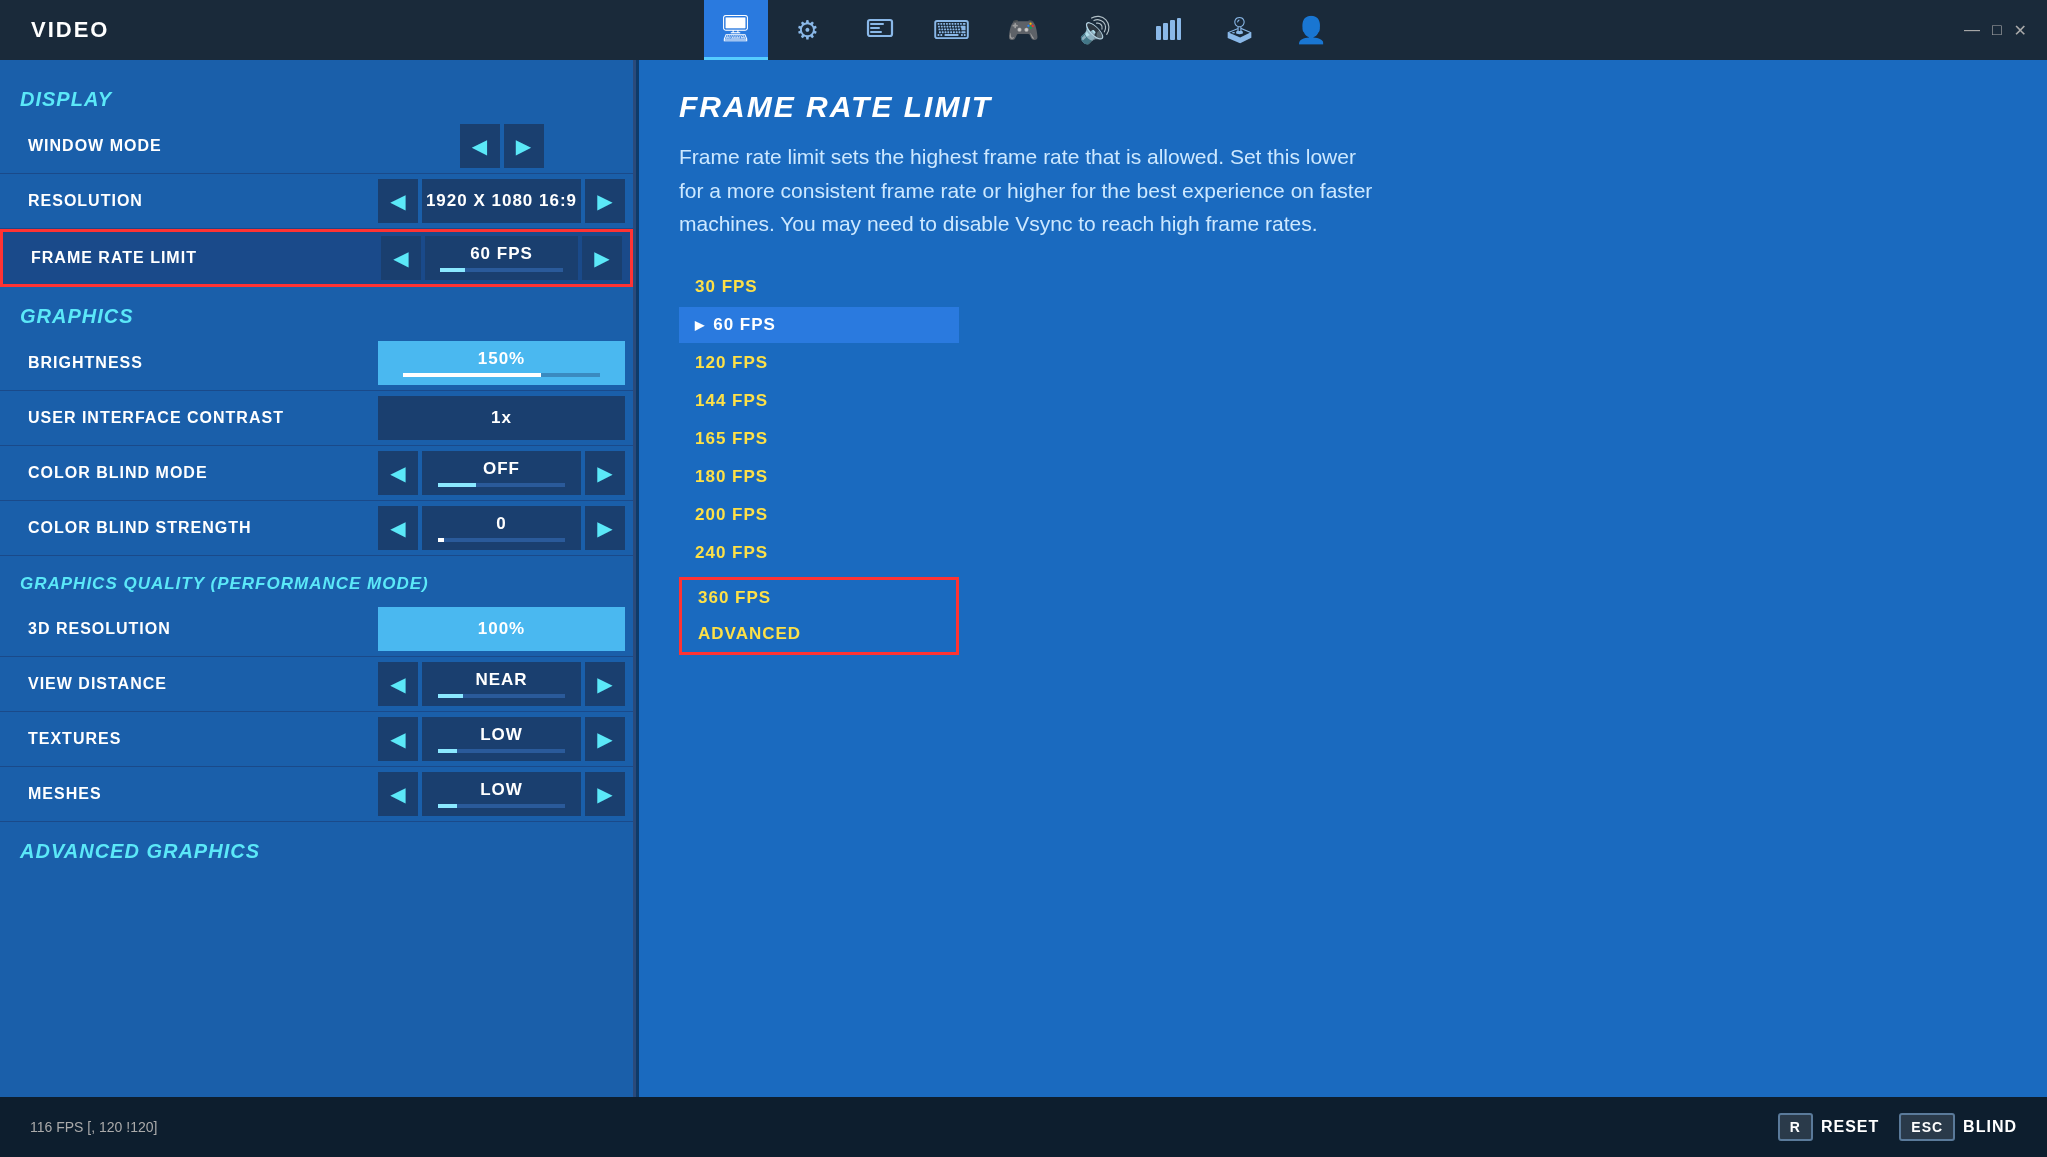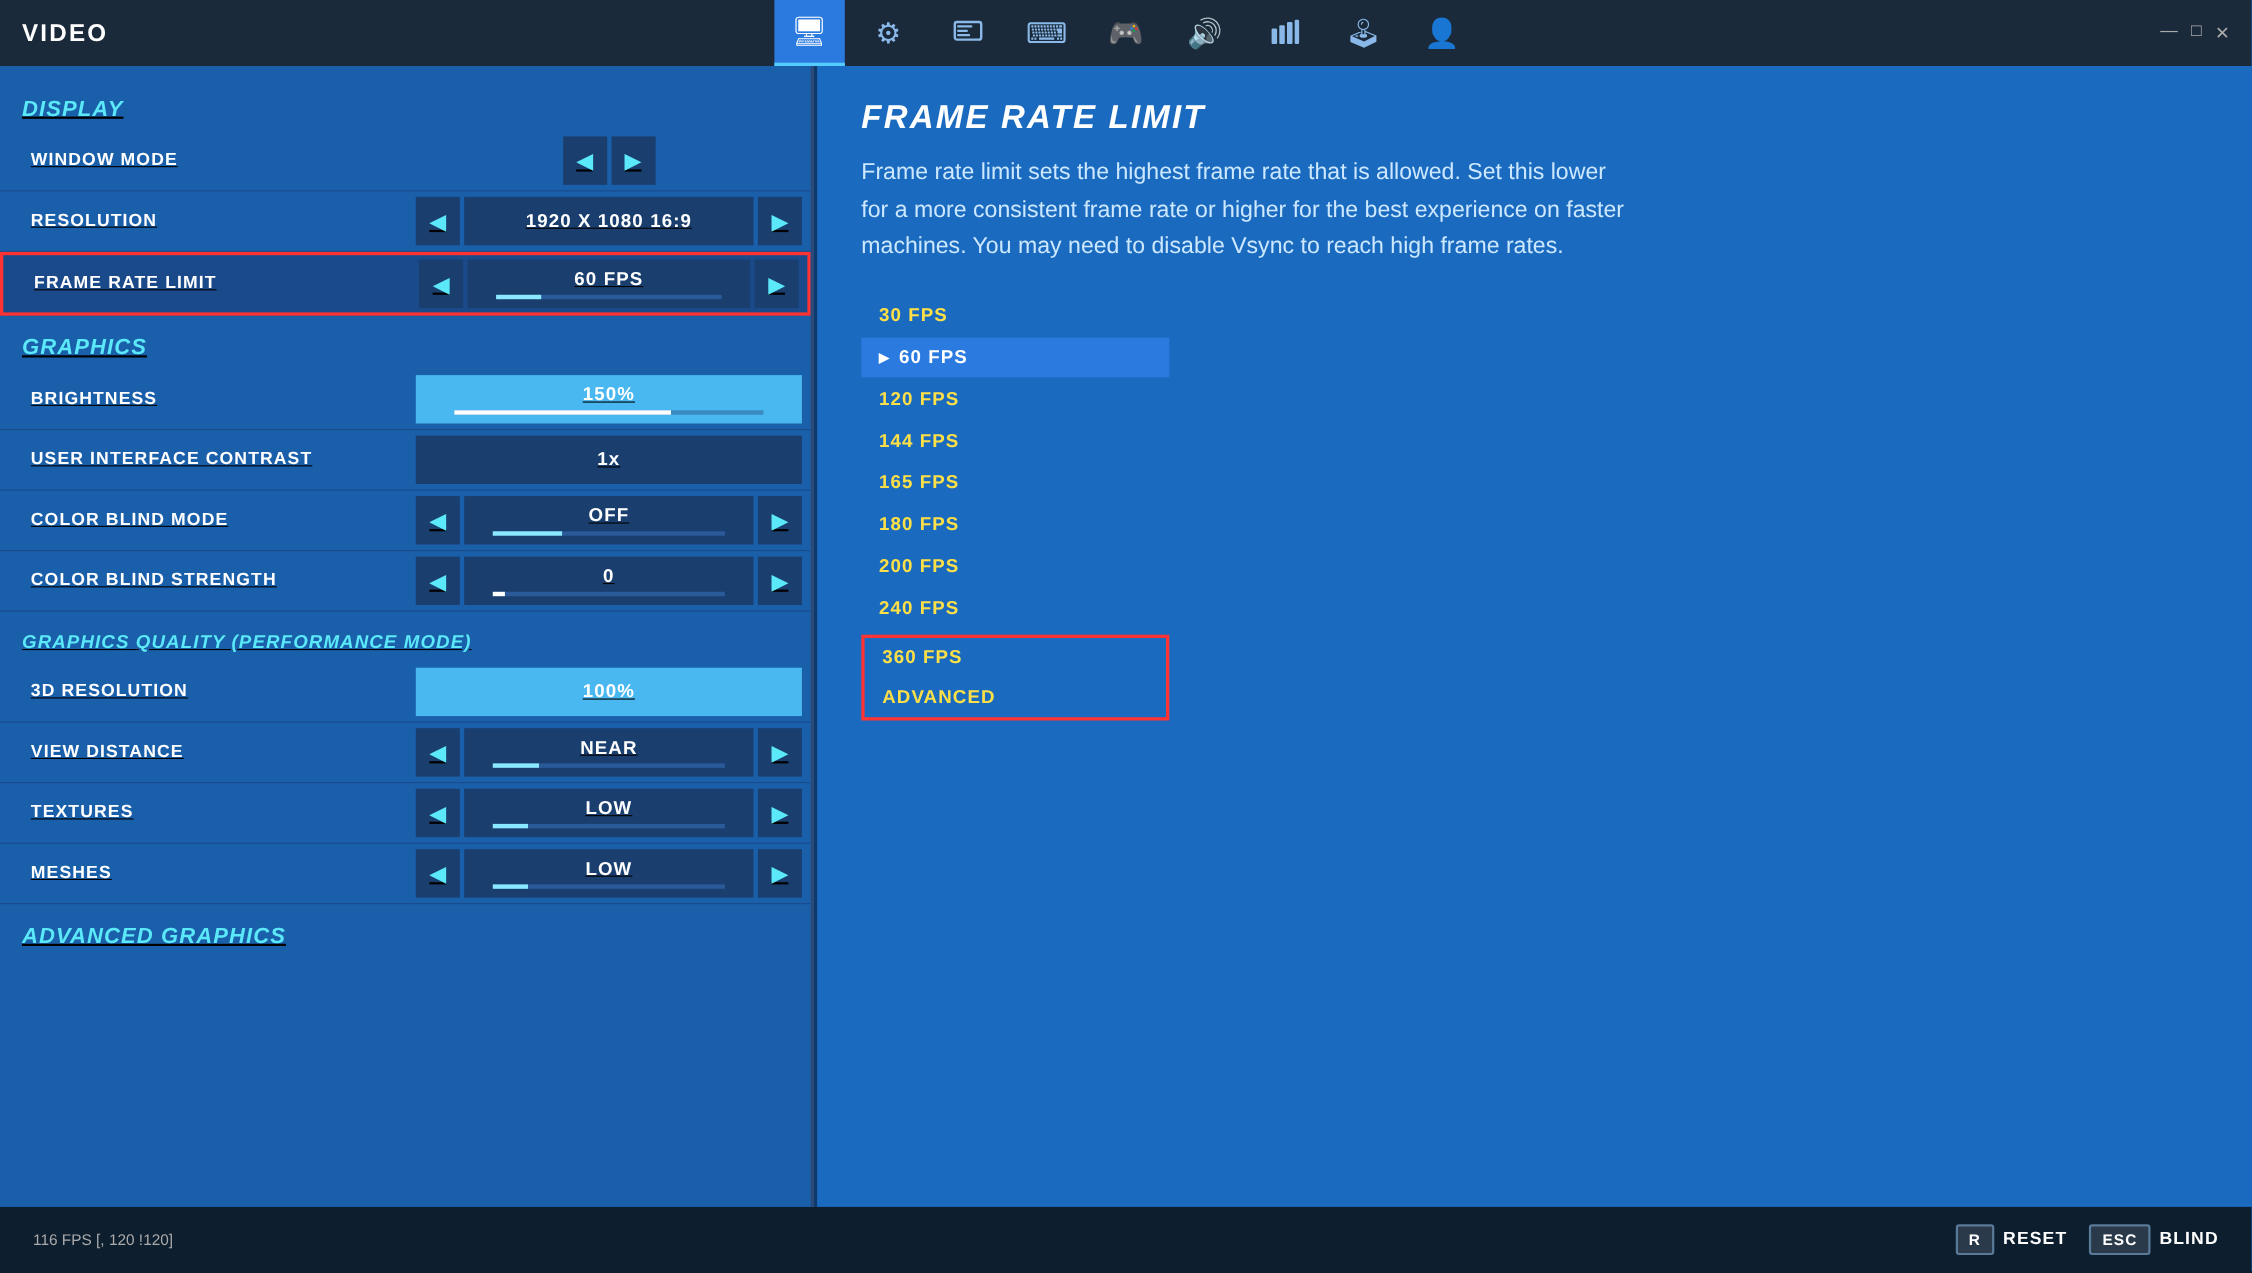--- a/index.html
+++ b/index.html
@@ -19,20 +19,21 @@
       background: #1a2a3a;
       display: flex;
       align-items: center;
       justify-content: space-between;
       padding: 0 20px;
       position: relative;
     }
     .title-bar-left {
       display: flex;
       align-items: flex-end;
+      margin-left: 11px;
     }
     .page-title-text {
       color: #ffffff;
       font-size: 22px;
       font-weight: 900;
       letter-spacing: 2px;
       text-transform: uppercase;
     }
     .nav-icons {
       display: flex;
@@ -69,26 +70,25 @@
 
     
     .main-content {
       display: flex;
       width: 100%;
       height: calc(100% - 60px - 60px);
     }
 
     
     .left-panel {
-      width: 740px;
+      width: 636px;
       background: #1a5faa;
       padding: 20px 0;
       overflow-y: auto;
       border-right: 3px solid #2a4a7a;
-      text-decoration: underline;
     }
 
     .section-header {
       color: #5be8f8;
       font-size: 20px;
       font-weight: 900;
       font-style: italic;
       letter-spacing: 1px;
       padding: 8px 20px;
       text-transform: uppercase;

